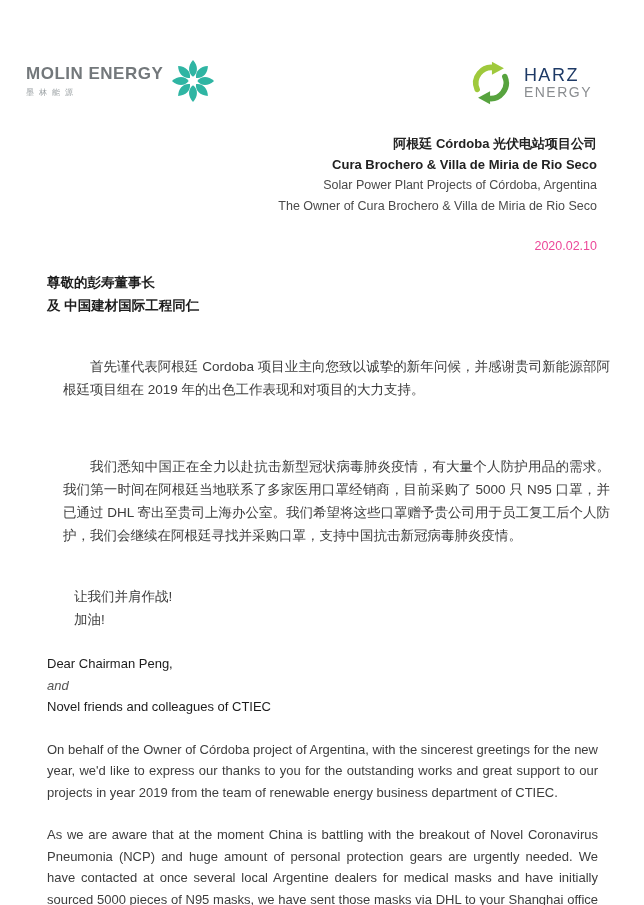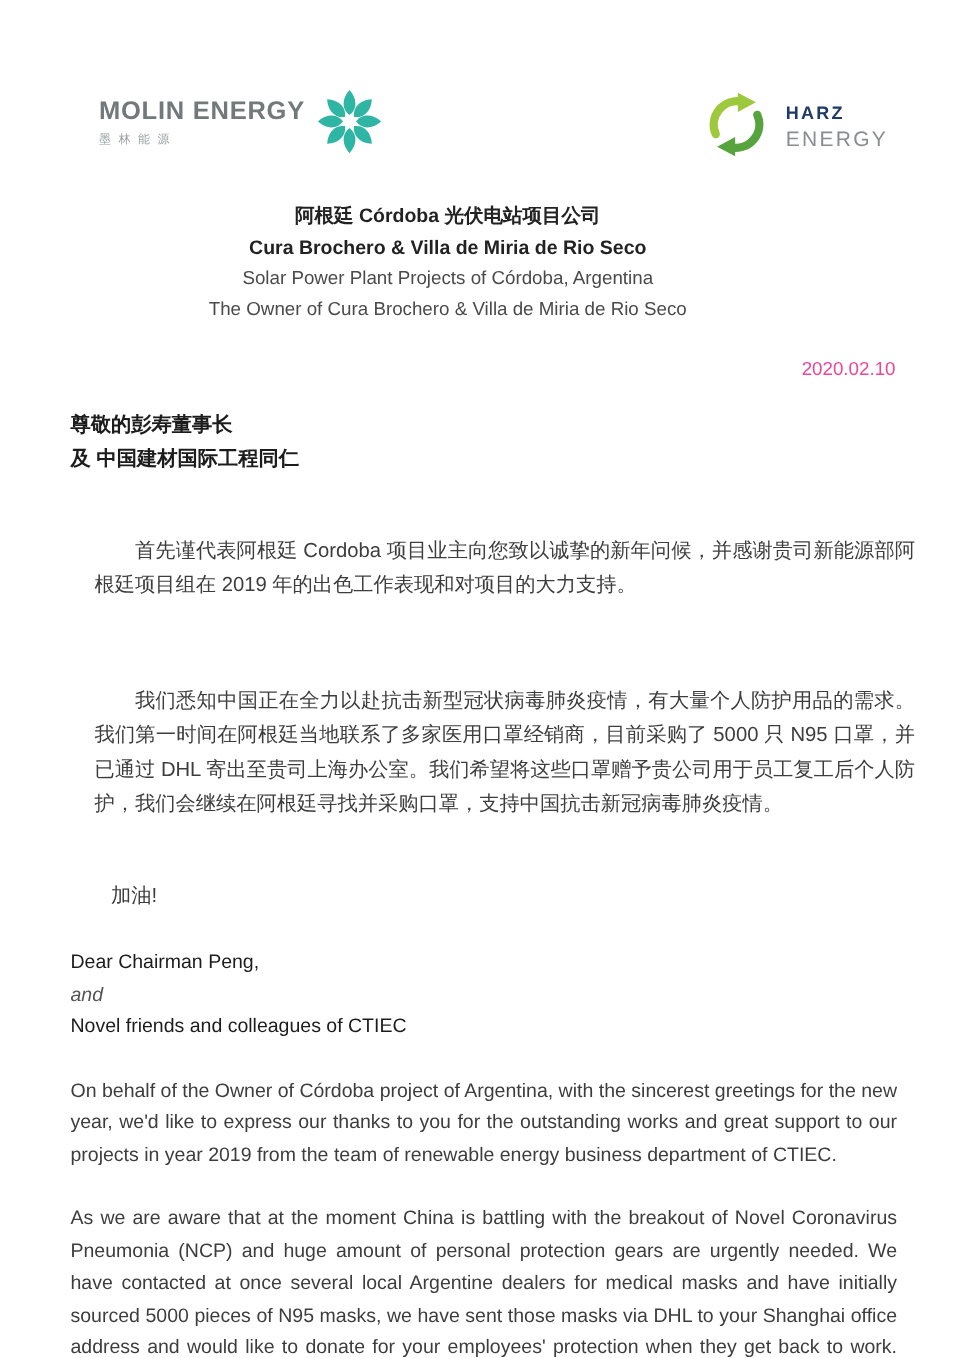--- a/index.html
+++ b/index.html
@@ -3,30 +3,30 @@
 <meta charset="utf-8">
 <style>
   html,body { margin:0; padding:0; background:#ffffff; }
   .page {
     width:644px; height:905px; background:#ffffff; position:relative;
     font-family:"Liberation Sans","DejaVu Sans",sans-serif; color:#3d3d3d;
     box-sizing:border-box; overflow:hidden;
   }
   
   .logos { display:flex; justify-content:space-between; align-items:flex-start;
-           padding:58px 52px 0 66px; }
+           padding:58px 52px 0 26px; }
   .molin { display:flex; align-items:center; gap:7px; }
   .molin-text { text-align:left; }
   .molin-name { font-size:17px; font-weight:700; color:#73787b; letter-spacing:.5px; }
   .molin-sub  { font-size:8px; color:#9aa0a3; letter-spacing:5px; margin-top:3px; }
   .harz { display:flex; align-items:center; gap:9px; margin-top:1px; }
-  .harz-top    { font-size:12px; font-weight:700; color:#1e3a66; letter-spacing:1.5px; line-height:17px; }
+  .harz-top    { font-size:18px; font-weight:400; color:#1e3a66; letter-spacing:1.5px; line-height:17px; }
   .harz-bottom { font-size:14px; font-weight:400; color:#8a8d90; letter-spacing:1.5px; line-height:16px; }
   
-  .addr { text-align:center; padding:26px 47px 0 0; font-size:12.5px; line-height:21px; color:#4a4a4a; }
+  .addr { text-align:right; padding:26px 47px 0 0; font-size:12.5px; line-height:21px; color:#4a4a4a; }
   .addr .b { font-weight:700; color:#222222; font-size:13px; }
   .addr-date { text-align:right; padding:22px 47px 0 0; font-size:12.5px; color:#ec4899; }
   
   .zh { padding:18px 18px 0 47px; font-size:13.5px; line-height:23px; }
   .zh .sal { font-weight:700; color:#1c1c1c; }
   .zh p { margin:16px; text-indent:2em; text-align:justify; }
   .zh .gap { height:22px; }
   .zh .ind { text-indent:2em; }
   
   .en { padding:22px 46px 0 47px; font-size:13px; line-height:21.5px; }
@@ -83,20 +83,21 @@
   <div class="addr-date">2020.02.10</div>
 
   <section class="zh">
     <div class="sal">尊敬的彭寿董事长</div>
     <div class="sal">及 中国建材国际工程同仁</div>
     <div class="gap"></div>
     <p>首先谨代表阿根廷 Cordoba 项目业主向您致以诚挚的新年问候，并感谢贵司新能源部阿根廷项目组在 2019 年的出色工作表现和对项目的大力支持。</p>
     <div class="gap"></div>
     <p>我们悉知中国正在全力以赴抗击新型冠状病毒肺炎疫情，有大量个人防护用品的需求。我们第一时间在阿根廷当地联系了多家医用口罩经销商，目前采购了 5000 只 N95 口罩，并已通过 DHL 寄出至贵司上海办公室。我们希望将这些口罩赠予贵公司用于员工复工后个人防护，我们会继续在阿根廷寻找并采购口罩，支持中国抗击新冠病毒肺炎疫情。</p>
     <div class="gap"></div>
+    <div class="ind">让我们并肩作战!</div>
     <div class="ind">加油!</div>
   </section>
 
   <section class="en">
     <div class="sal">Dear Chairman Peng,</div>
     <div class="it">and</div>
     <div class="sal">Novel friends and colleagues of CTIEC</div>
     <div class="gap"></div>
     <p>On behalf of the Owner of Córdoba project of Argentina, with the sincerest greetings for the new year, we'd like to express our thanks to you for the outstanding works and great support to our projects in year 2019 from the team of renewable energy business department of CTIEC.</p>
     <div class="gap"></div>

